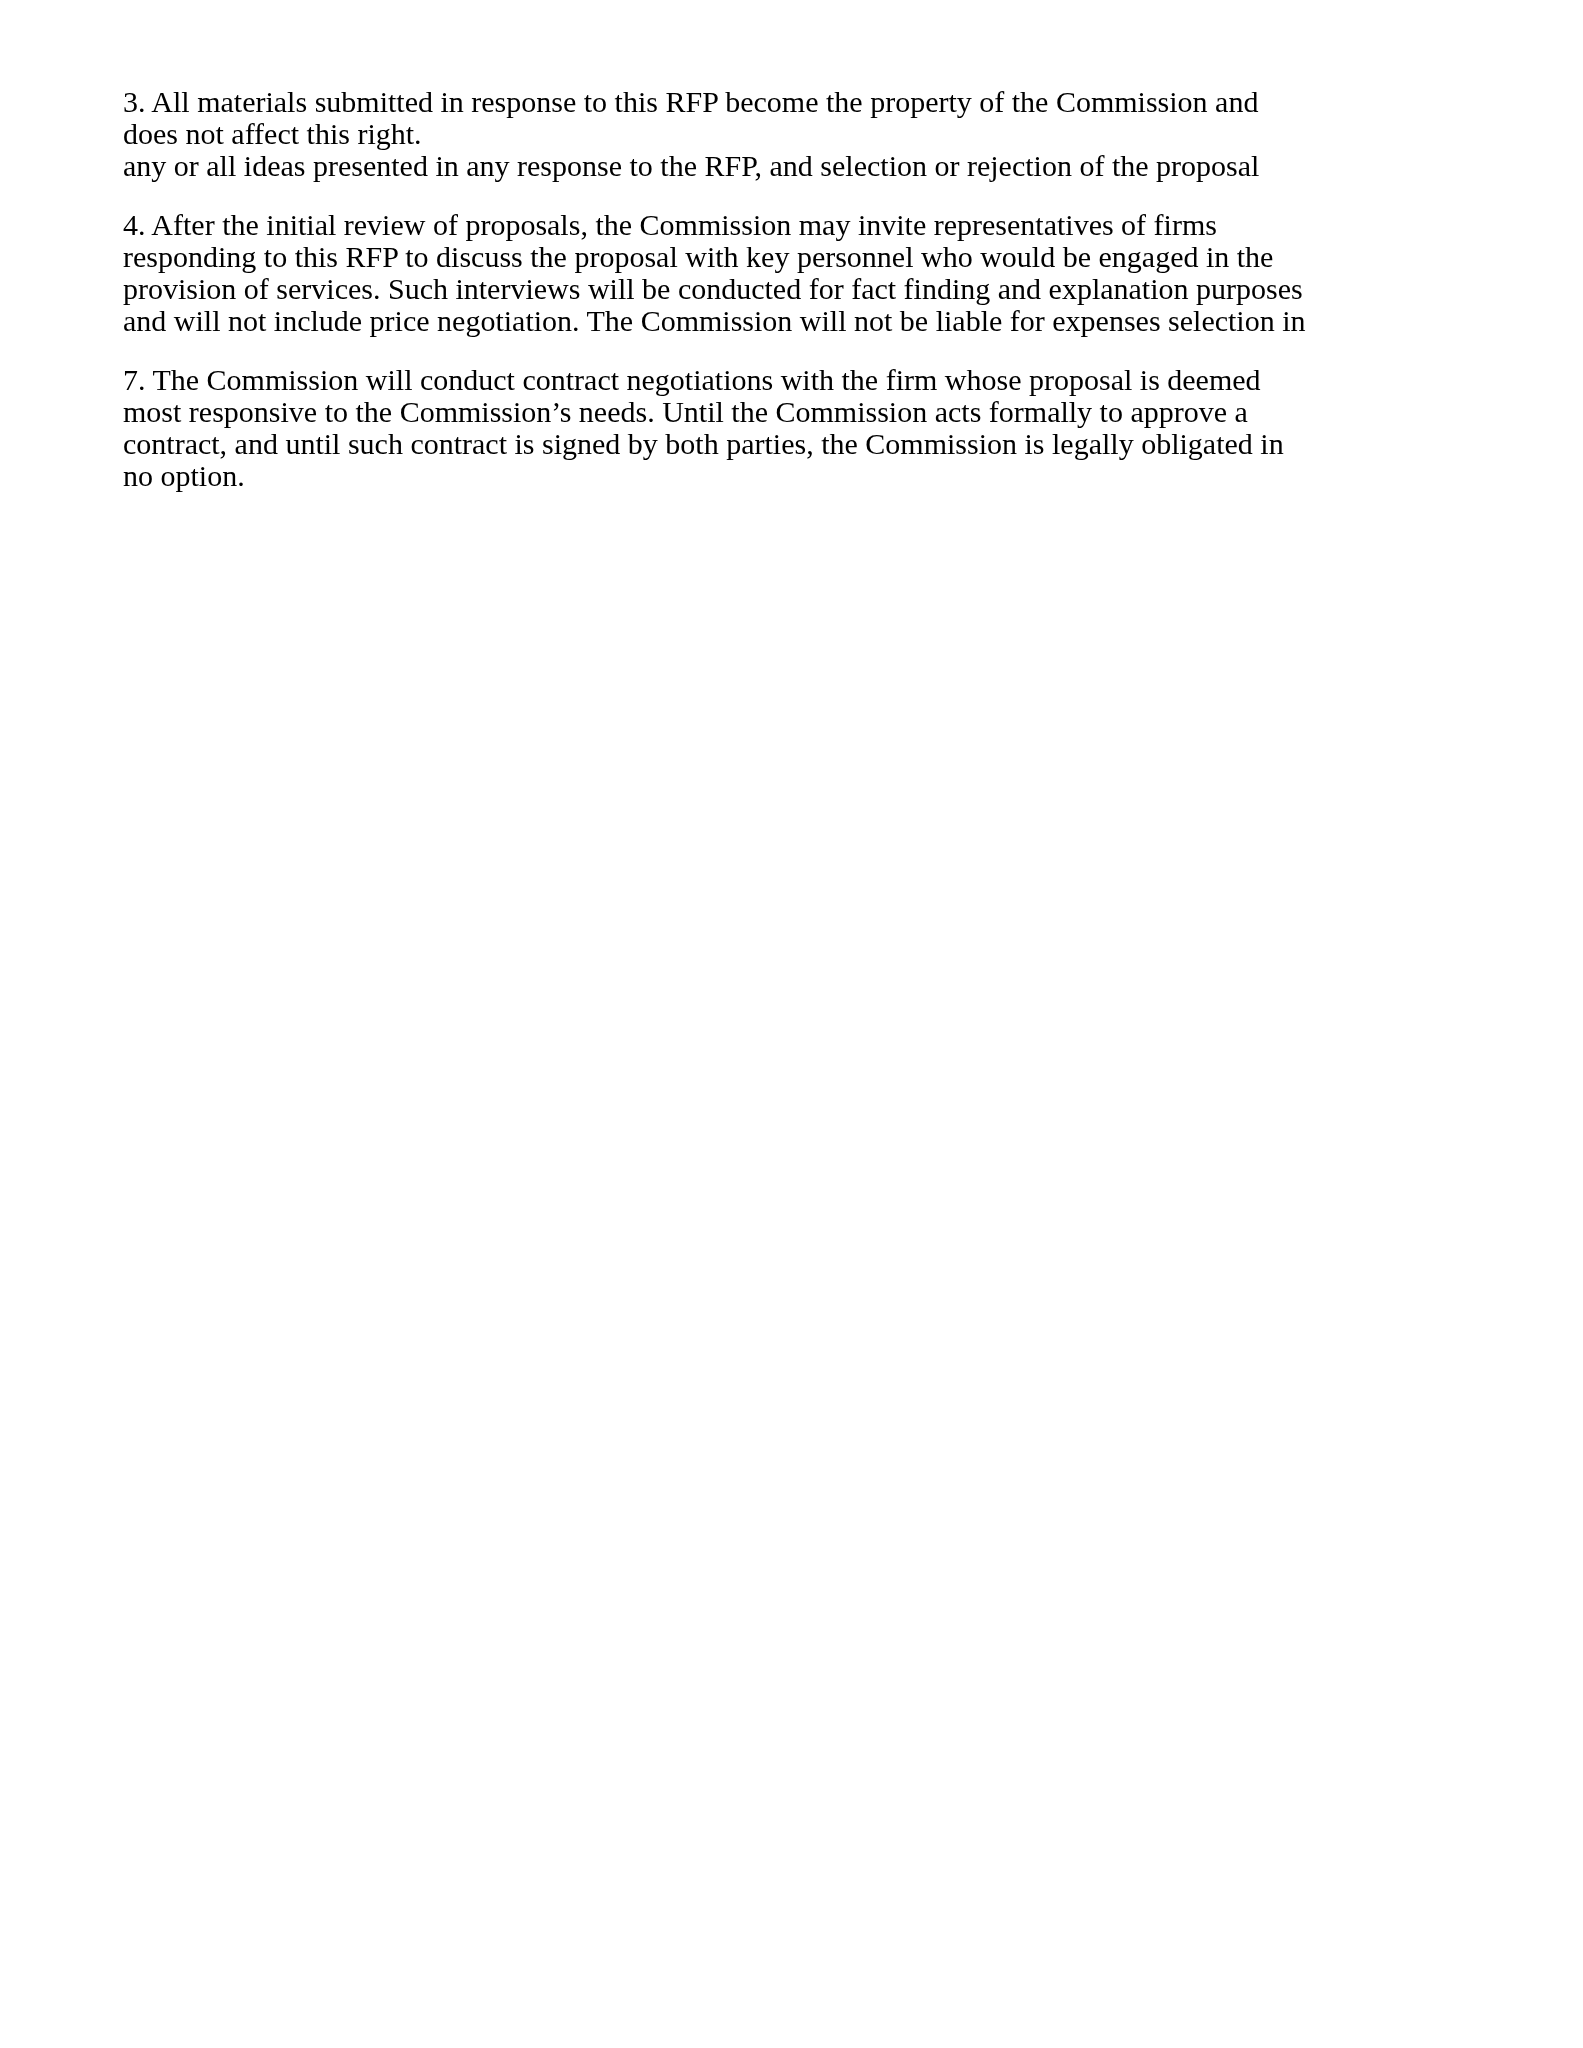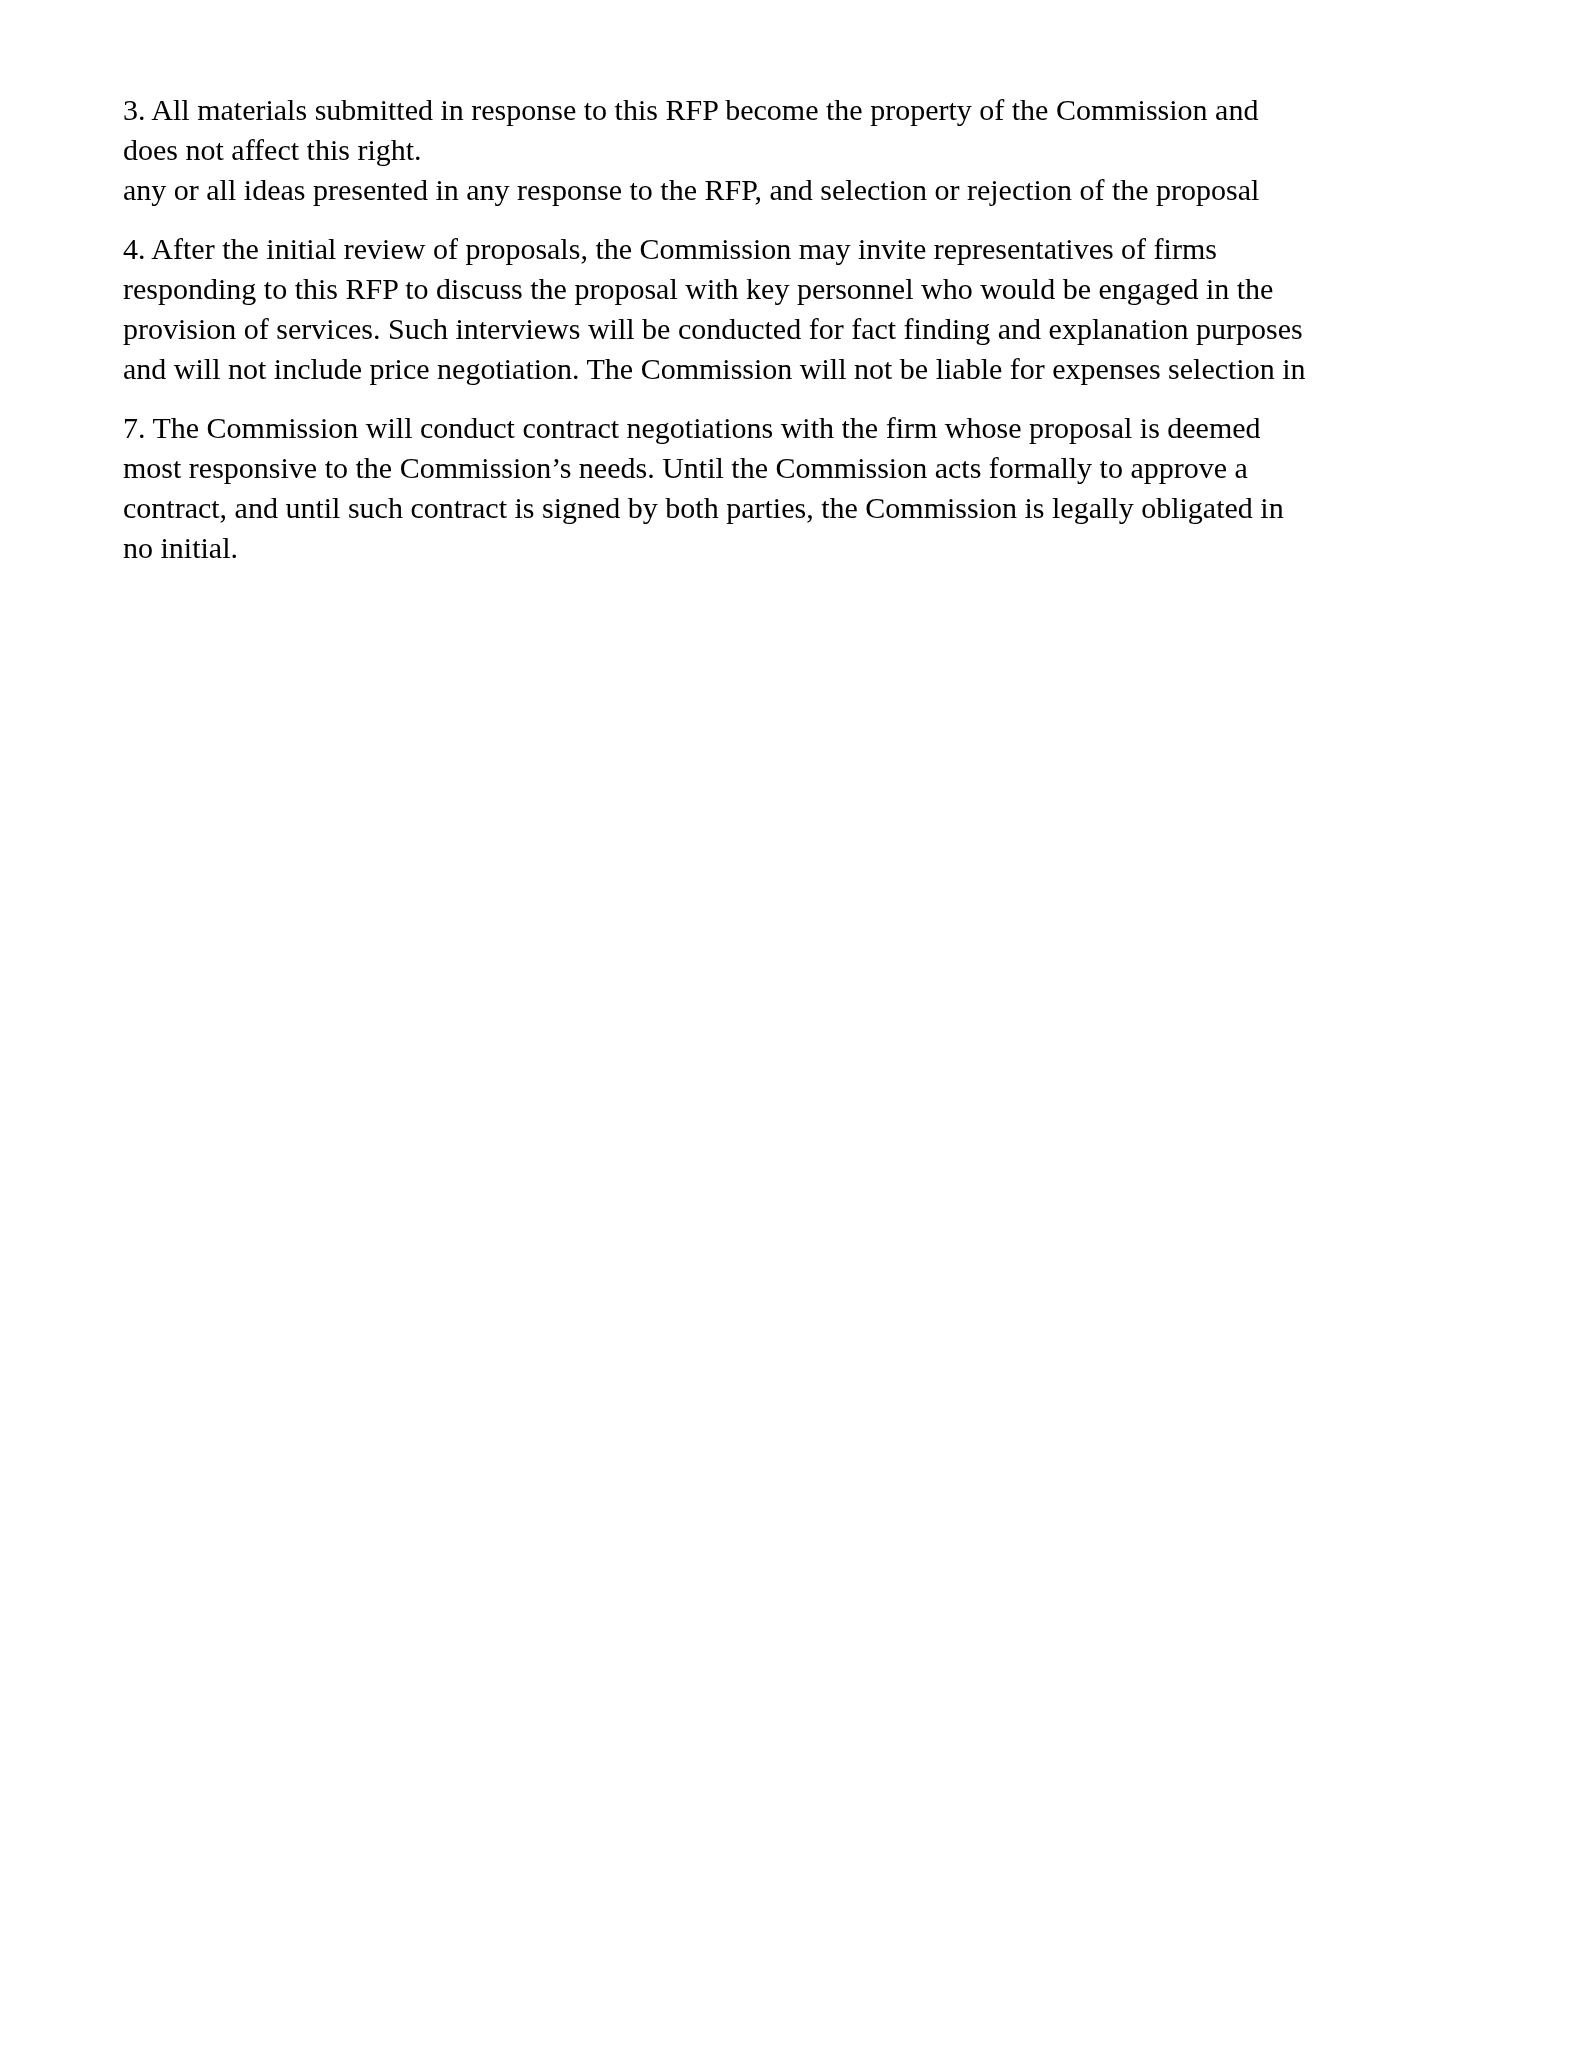--- a/index.html
+++ b/index.html
@@ -23,21 +23,20 @@
     font-size: 30px;
     line-height: 32px;
     color: #000000;
     text-align: left;
   }
   .doc-paragraph {
     margin: 0 0 27px 0;
   }
   .doc-line {
     white-space: nowrap;
-    margin-top: 8px;
   }
 </style>
 </head>
 <body>
 
 <div class="page">
   <div class="doc-text">
 
     <div class="doc-paragraph">
       <div class="doc-line">3. All materials submitted in response to this RFP become the property of the Commission and</div>
@@ -49,17 +48,17 @@
       <div class="doc-line">4. After the initial review of proposals, the Commission may invite representatives of firms</div>
       <div class="doc-line">responding to this RFP to discuss the proposal with key personnel who would be engaged in the</div>
       <div class="doc-line">provision of services. Such interviews will be conducted for fact finding and explanation purposes</div>
       <div class="doc-line">and will not include price negotiation. The Commission will not be liable for expenses selection in</div>
     </div>
 
     <div class="doc-paragraph">
       <div class="doc-line">7. The Commission will conduct contract negotiations with the firm whose proposal is deemed</div>
       <div class="doc-line">most responsive to the Commission’s needs. Until the Commission acts formally to approve a</div>
       <div class="doc-line">contract, and until such contract is signed by both parties, the Commission is legally obligated in</div>
-      <div class="doc-line">no initial.</div>
+      <div class="doc-line">no option.</div>
     </div>
 
   </div>
 </div>
 
 </body></html>

